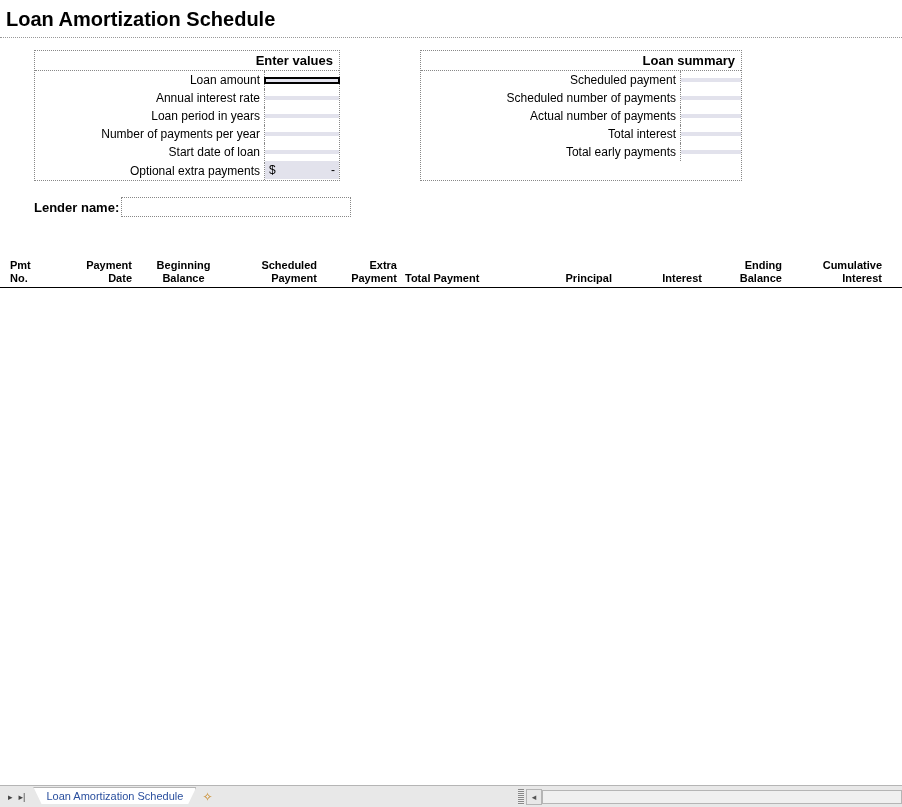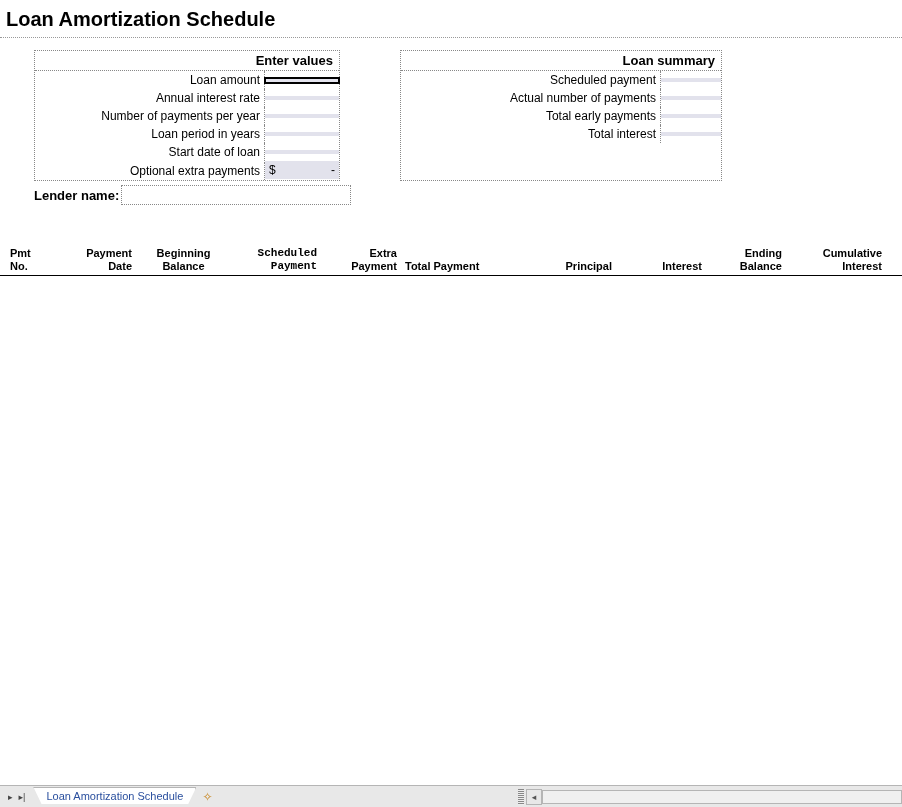--- a/index.html
+++ b/index.html
@@ -15,21 +15,21 @@
       font-size: 20px;
       font-weight: bold;
       padding: 8px 0 6px 6px;
     }
     .title-divider {
       border-bottom: 1px dotted #999;
       margin-bottom: 6px;
     }
     .inputs-area {
       display: flex;
-      gap: 60px;
+      gap: 80px;
       padding-left: 34px;
       padding-top: 6px;
     }
     .input-block {
       border: 1px dotted #888;
     }
     .block-header {
       font-weight: bold;
       font-size: 13px;
       text-align: right;
@@ -64,21 +64,21 @@
     }
     .active-cell {
       outline: 2px solid #000;
       outline-offset: -1px;
       background: #e4e4ee;
     }
     .lender-row {
       display: flex;
       align-items: center;
       padding-left: 34px;
-      margin-top: 4px;
+      margin-top: 16px;
       font-size: 13px;
     }
     .lender-row .lbl {
       font-weight: bold;
       padding-right: 2px;
     }
     .lender-input {
       width: 230px;
       height: 20px;
       border: 1px dotted #888;
@@ -93,21 +93,21 @@
       margin-top: 22px;
       align-items: flex-end;
     }
     .schedule-header > div {
       padding: 0 4px;
       line-height: 1.2;
     }
     .col-pmt   { width: 40px; text-align: left; }
     .col-date  { width: 90px; text-align: right; }
     .col-begin { width: 95px; text-align: center; }
-    .col-sched { width: 90px; text-align: right; font-family: Liberation Mono, monospace; }
+    .col-sched { width: 90px; text-align: right; }
     .col-extra { width: 80px; text-align: right; }
     .col-total { width: 120px; text-align: left; }
     .col-princ { width: 95px; text-align: right; }
     .col-int   { width: 90px; text-align: right; }
     .col-end   { width: 80px; text-align: right; margin-top: 20px; }
     .col-cum   { width: 100px; text-align: right; }
 
     .sheet-tabs {
       position: absolute;
       bottom: 0;
@@ -184,25 +184,25 @@
     <div class="block-header">Enter values</div>
     <div class="input-row">
       <div class="input-label">Loan amount</div>
       <div class="input-cell active-cell"></div>
     </div>
     <div class="input-row">
       <div class="input-label">Annual interest rate</div>
       <div class="input-cell"></div>
     </div>
     <div class="input-row">
+      <div class="input-label">Loan period in years</div>
+      <div class="input-cell"></div>
+    </div>
+    <div class="input-row">
       <div class="input-label">Number of payments per year</div>
-      <div class="input-cell"></div>
-    </div>
-    <div class="input-row">
-      <div class="input-label">Loan period in years</div>
       <div class="input-cell"></div>
     </div>
     <div class="input-row">
       <div class="input-label">Start date of loan</div>
       <div class="input-cell"></div>
     </div>
     <div class="input-row">
       <div class="input-label">Optional extra payments</div>
       <div class="input-cell">
         <span>$</span>
@@ -211,29 +211,33 @@
     </div>
   </div>
 
   <div class="input-block right-block">
     <div class="block-header">Loan summary</div>
     <div class="input-row">
       <div class="input-label">Scheduled payment</div>
       <div class="input-cell"></div>
     </div>
     <div class="input-row">
+      <div class="input-label">Scheduled number of payments</div>
+      <div class="input-cell"></div>
+    </div>
+    <div class="input-row">
       <div class="input-label">Actual number of payments</div>
       <div class="input-cell"></div>
     </div>
     <div class="input-row">
+      <div class="input-label">Total interest</div>
+      <div class="input-cell"></div>
+    </div>
+    <div class="input-row">
       <div class="input-label">Total early payments</div>
-      <div class="input-cell"></div>
-    </div>
-    <div class="input-row">
-      <div class="input-label">Total interest</div>
       <div class="input-cell"></div>
     </div>
   </div>
 </div>
 
 <div class="lender-row">
   <span class="lbl">Lender name:</span>
   <div class="lender-input"></div>
 </div>
 

